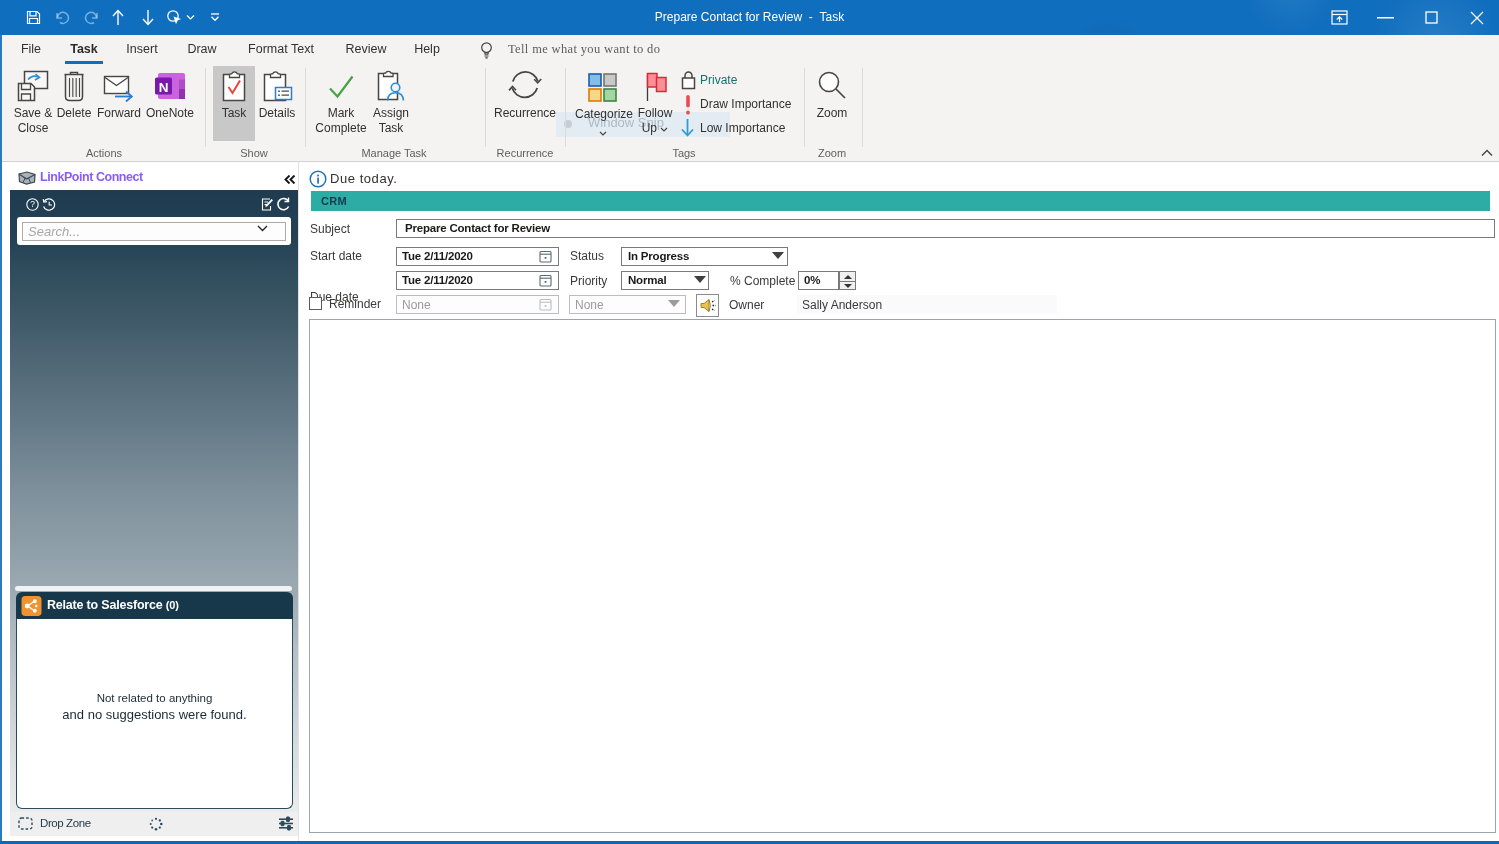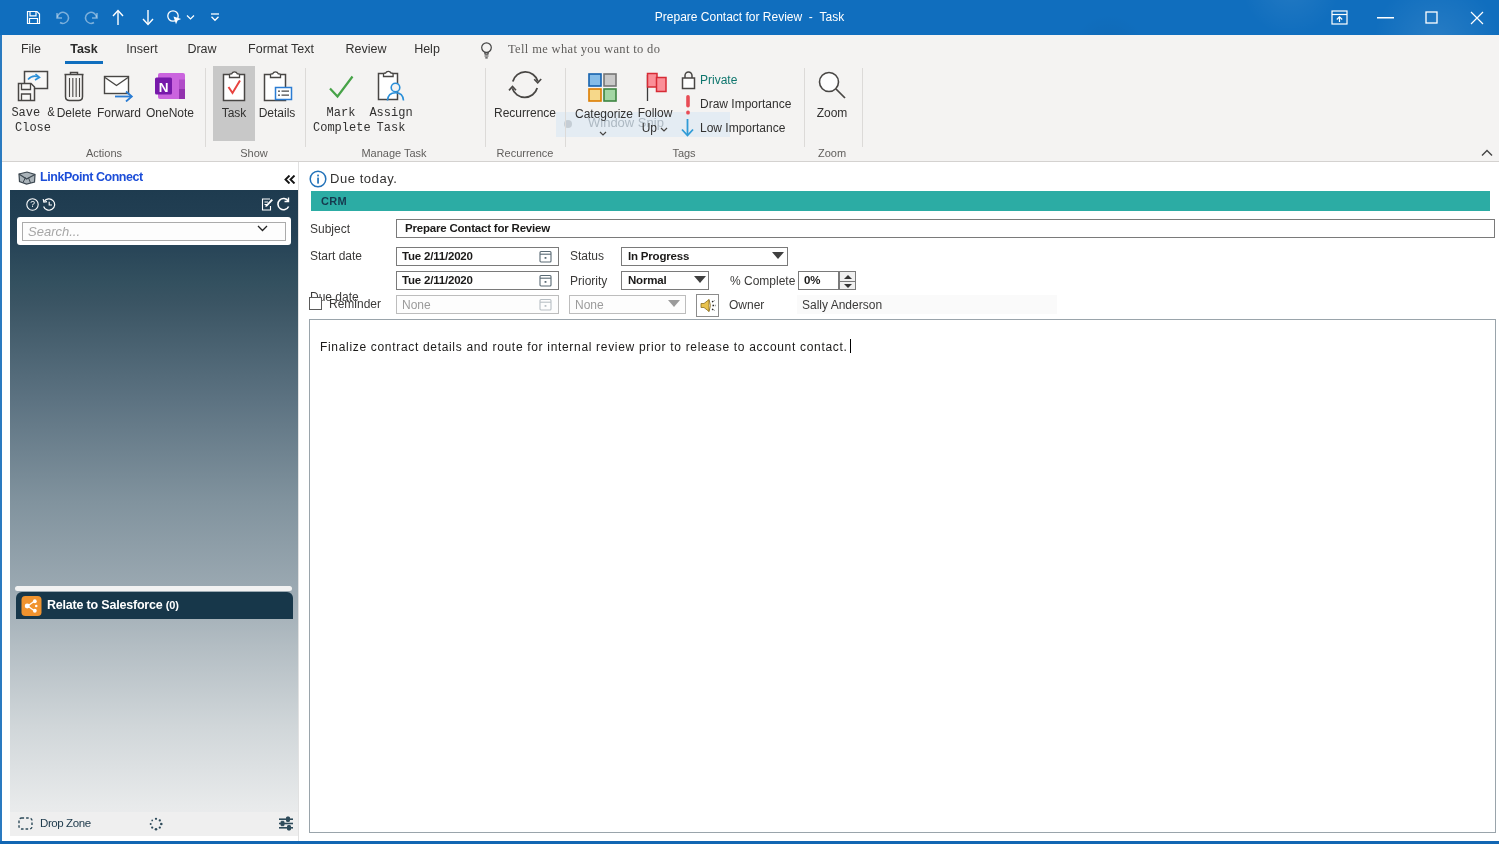--- a/index.html
+++ b/index.html
@@ -17,27 +17,27 @@
   
   #menubar { position:absolute; left:0; top:35px; width:1499px; height:29px; background:#f4f3f2; }
   .tab { position:absolute; top:0; height:29px; line-height:28px; font-size:12.5px; color:#323130; text-align:center; }
   #tab-task { font-weight:700; color:#2b2b2b; }
   #tab-task::after { content:""; position:absolute; left:3px; right:3px; bottom:0px; height:3px; background:#106ebe; }
   
   #ribbon { position:absolute; left:0; top:64px; width:1499px; height:98px; background:#f4f3f2; border-bottom:1px solid #d4d2d0; }
   .rsep { position:absolute; top:4px; height:79px; width:1px; background:#dcdad8; }
   .glabel { position:absolute; top:82px; height:14px; line-height:14px; font-size:11px; color:#605e5c; text-align:center; transform:translateX(-50%); }
   .bigbtn { position:absolute; top:2px; text-align:center; }
-  .blab { font-size:12px; color:#323130; line-height:15px; margin-top:4px;font-family:Liberation Mono, monospace; }
+  .blab { font-size:12px; color:#323130; line-height:15px; margin-top:4px; }
   .blab1 { font-size:12px; color:#323130; line-height:15px; margin-top:4px; }
   .ricon { display:block; margin:4px auto 0; }
   
   #sidebar { position:absolute; left:2px; top:162px; width:297px; height:679px; background:#fff; border-right:1px solid #e1e1e1; }
   #sb-head { position:absolute; left:0; top:0; width:100%; height:28px; background:#fff; }
-  #sb-title { position:absolute; left:38px; top:8px; font-size:12.5px; font-weight:700; color:#1d4ed8; letter-spacing:-.45px; }
+  #sb-title { position:absolute; left:38px; top:8px; font-size:12.5px; font-weight:700; color:#8b5cf6; letter-spacing:-.45px; }
   #sb-panel { position:absolute; left:8px; top:28px; width:288px; height:396px;
       background:linear-gradient(180deg,#1e3b4f 0px,#244155 45px,#33505f 92px,#3a5463 112px,#5d7382 212px,#81939e 312px,#9aa8b1 396px); }
   #sb-lower { position:absolute; left:8px; top:424px; width:288px; height:248px;
       background:linear-gradient(180deg,#9aa8b1 0px,#b3bdc3 60px,#d0d6d9 140px,#e8eaeb 220px,#efefef 248px); }
   #sb-pill { position:absolute; left:13px; top:424px; width:277px; height:5px; border-radius:3px; background:#f2f2f2; }
   #relbox { position:absolute; left:14px; top:430px; width:277px; height:217px; }
   #relhead { position:absolute; left:0; top:0; width:277px; height:27px; background:#17374a; border-radius:6px 6px 0 0; }
   #relbody { position:absolute; left:0; top:27px; width:277px; height:190px; background:#fff; border:1px solid #2b4a5e; border-top:none; border-radius:0 0 6px 6px; }
   #sb-bar { position:absolute; left:8px; top:650px; width:288px; height:24px; background:#efefef; }
   
@@ -324,20 +324,23 @@
     <div id="relhead"></div>
     <svg class="abs" style="left:5px;top:3.5px" width="21" height="20" viewBox="0 0 21 21">
       <rect width="21" height="21" rx="4" fill="#f0932e"></rect>
       <path d="M6.5 10.5 L13.5 5.5 M6.5 10.5 L13.5 15.5" stroke="#fff" stroke-width="1.4"></path>
       <circle cx="6" cy="10.5" r="2.6" fill="#fff"></circle>
       <circle cx="14" cy="5.5" r="2" fill="#fff"></circle>
       <circle cx="14" cy="15.5" r="2" fill="#fff"></circle>
       <circle cx="15.5" cy="10.5" r="1.3" fill="#fff"></circle>
     </svg>
     <div class="abs" style="left:31px;top:6px;font-size:12.5px;font-weight:700;letter-spacing:-.2px;color:#fff;">Relate to Salesforce <span style="font-size:11px;">(0)</span></div>
+    <div id="relbody">
+      <div style="position:absolute;left:0;top:70px;width:100%;text-align:center;color:#1b2a35;line-height:15px;"><span style="font-size:11.5px;">Not related to anything</span><br><span style="font-size:13px;">and no suggestions were found.</span></div>
+    </div>
   </div>
 
   <div id="sb-bar">
     <svg class="abs" style="left:8px;top:5px" width="15" height="13" viewBox="0 0 15 13" fill="none" stroke="#2e4b5a" stroke-width="1.4" stroke-dasharray="2.6 2">
       <rect x="1" y="1" width="13" height="11" rx="2.5"></rect>
     </svg>
     <div class="abs" style="left:30px;top:5px;font-size:11.5px;letter-spacing:-.4px;color:#203c4d;">Drop Zone</div>
     <svg class="abs" style="left:139px;top:5px" width="14" height="14" viewBox="0 0 14 14" fill="#2e4b5a">
       <circle cx="7" cy="1.8" r="1.15"></circle>
         <circle cx="10.8" cy="3.4" r="1.15"></circle>
@@ -425,16 +428,15 @@
       <path d="M1 5.5 H4 L9 1.5 V13.5 L4 9.5 H1 Z" fill="#e8c24d" stroke="#8a6d1f" stroke-width=".8"></path>
       <path d="M9 1.5 Q12 7.5 9 13.5" fill="none" stroke="#8a6d1f" stroke-width=".8"></path>
       <path d="M12 4 L14.5 2.5 M12.5 7.5 H15.5 M12 11 L14.5 12.5" stroke="#222" stroke-width="1.3" stroke-dasharray="1.6 1"></path>
     </svg>
   </div>
   <div class="flabel" style="left:430px;top:136px;">Owner</div>
   <div class="abs" style="left:498px;top:133px;width:260px;height:19px;background:#fafafa;"></div>
   <div class="abs" style="left:503px;top:136px;font-size:12px;color:#3b3a39;">Sally Anderson</div>
 
   <div class="abs" style="left:10px;top:157px;width:1187px;height:514px;border:1px solid #9aa4ab;background:#fff;"></div>
-  <div class="abs" style="left:21px;top:177px;font-size:12px;letter-spacing:.68px;color:#1b1a19;">Finalize contract details and route for internal review prior to release to account contact.<span style="display:inline-block;width:1px;height:14px;background:#000;vertical-align:-2px;margin-left:3px;"></span></div>
 </div>
 <div id="edge-l"></div>
 <div id="edge-b"></div>
 
 </body></html>

